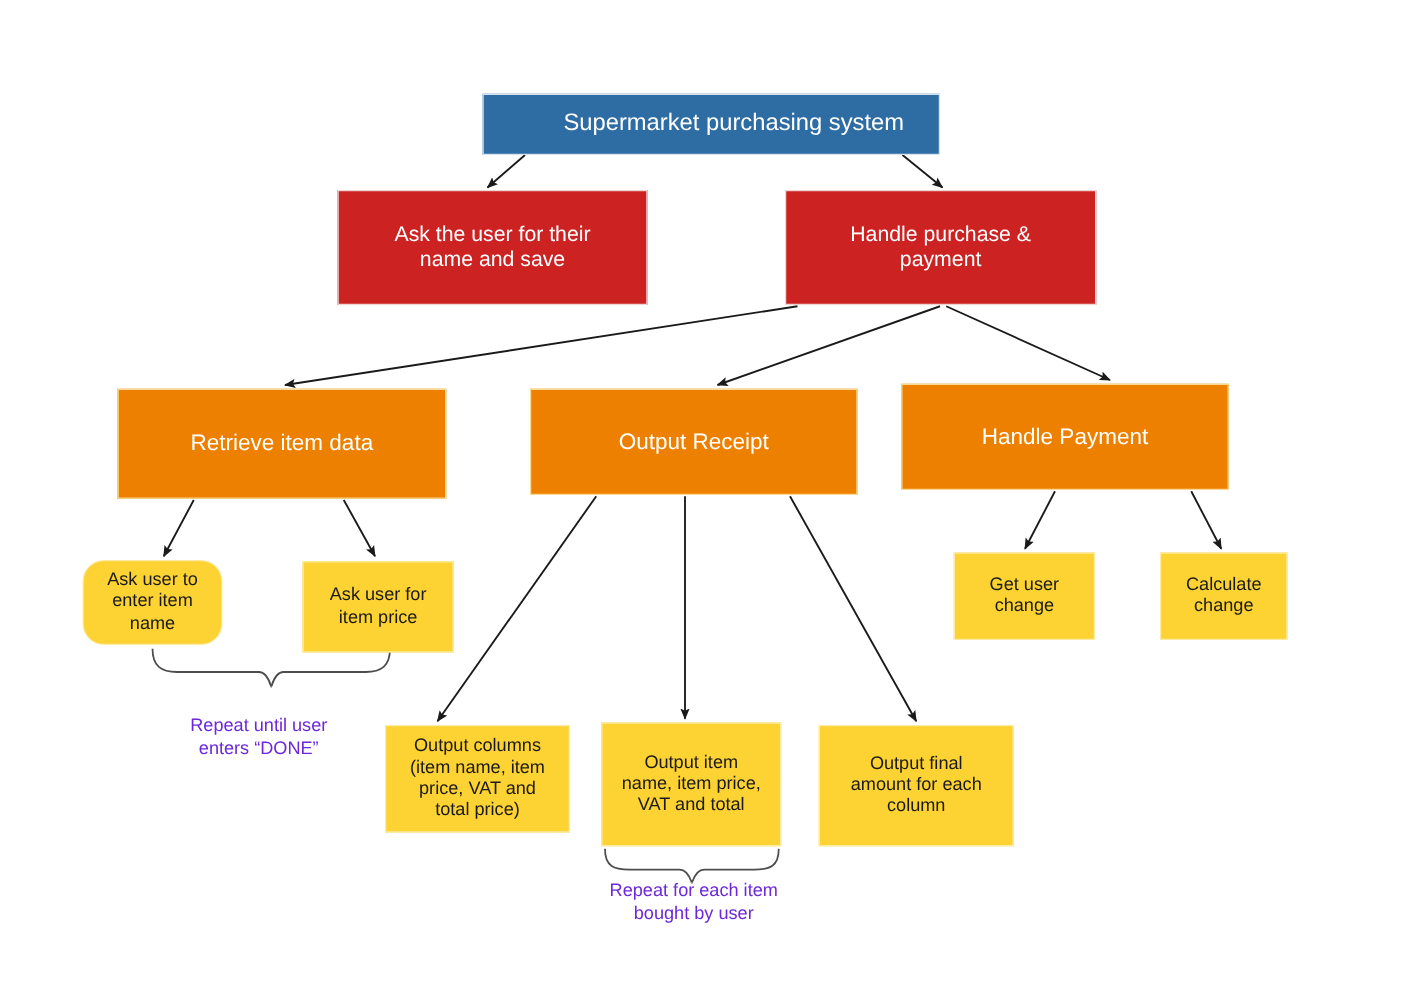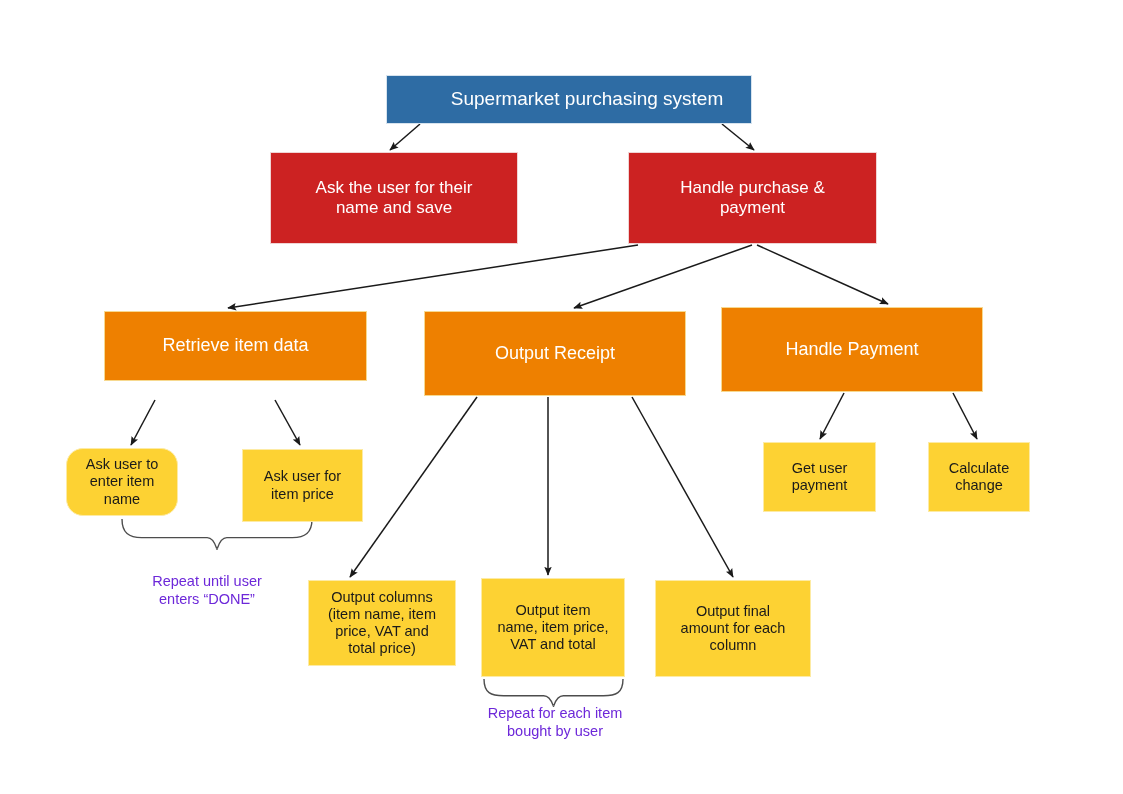--- a/index.html
+++ b/index.html
@@ -101,40 +101,40 @@
         <path d="M 484 679 C 484 693, 491 695.74, 503.6 695.74 L 543.7 695.74 C 551.4 695.74, 553.5 707.89, 553.5 706 C 553.5 707.89, 555.6 695.74, 563.3 695.74 L 603.4 695.74 C 616 695.74, 623 693, 623 679" fill="none" stroke="#4d4d4d" stroke-width="1.4"></path>
       </g>
   </svg>
 
   <div id="nodes-group">
       <div class="node node-root" style="left: 386px; top: 75px; width: 366px; height: 49px; padding-left: 36px;">Supermarket purchasing system</div>
       <div class="node node-l1" style="left: 270px; top: 152px; width: 248px; height: 92px;">Ask the user for their
 name and save</div>
       <div class="node node-l1" style="left: 628px; top: 152px; width: 249px; height: 92px;">Handle purchase &amp;
 payment</div>
-      <div class="node node-l2" style="left: 104px; top: 311px; width: 263px; height: 70px;">Retrieve item data</div>
+      <div class="node node-l2" style="left: 94px; top: 311px; width: 263px; height: 88px;">Retrieve item data</div>
       <div class="node node-l2" style="left: 424px; top: 311px; width: 262px; height: 85px;">Output Receipt</div>
       <div class="node node-l2" style="left: 721px; top: 307px; width: 262px; height: 85px;">Handle Payment</div>
       <div class="node node-l3" style="left: 66px; top: 448px; width: 112px; height: 68px; border-radius: 17px;">Ask user to
 enter item
 name</div>
       <div class="node node-l3" style="left: 242px; top: 449px; width: 121px; height: 73px;">Ask user for
 item price</div>
       <div class="node node-l3" style="left: 308px; top: 580px; width: 148px; height: 86px;">Output columns
 (item name, item
 price, VAT and
 total price)</div>
       <div class="node node-l3" style="left: 481px; top: 578px; width: 144px; height: 99px;">Output item
 name, item price,
 VAT and total</div>
       <div class="node node-l3" style="left: 655px; top: 580px; width: 156px; height: 97px;">Output final
 amount for each
 column</div>
       <div class="node node-l3" style="left: 763px; top: 442px; width: 113px; height: 70px;">Get user
-payment</div>
+change</div>
       <div class="node node-l3" style="left: 928px; top: 442px; width: 102px; height: 70px;">Calculate
 change</div>
     </div>
   <div id="brace-labels">
       <div class="brace-label" style="left: 119px; top: 572px; width: 176px;">Repeat until user
 enters “DONE”</div>
       <div class="brace-label" style="left: 464px; top: 704px; width: 182px;">Repeat for each item
 bought by user</div>
     </div>
 

